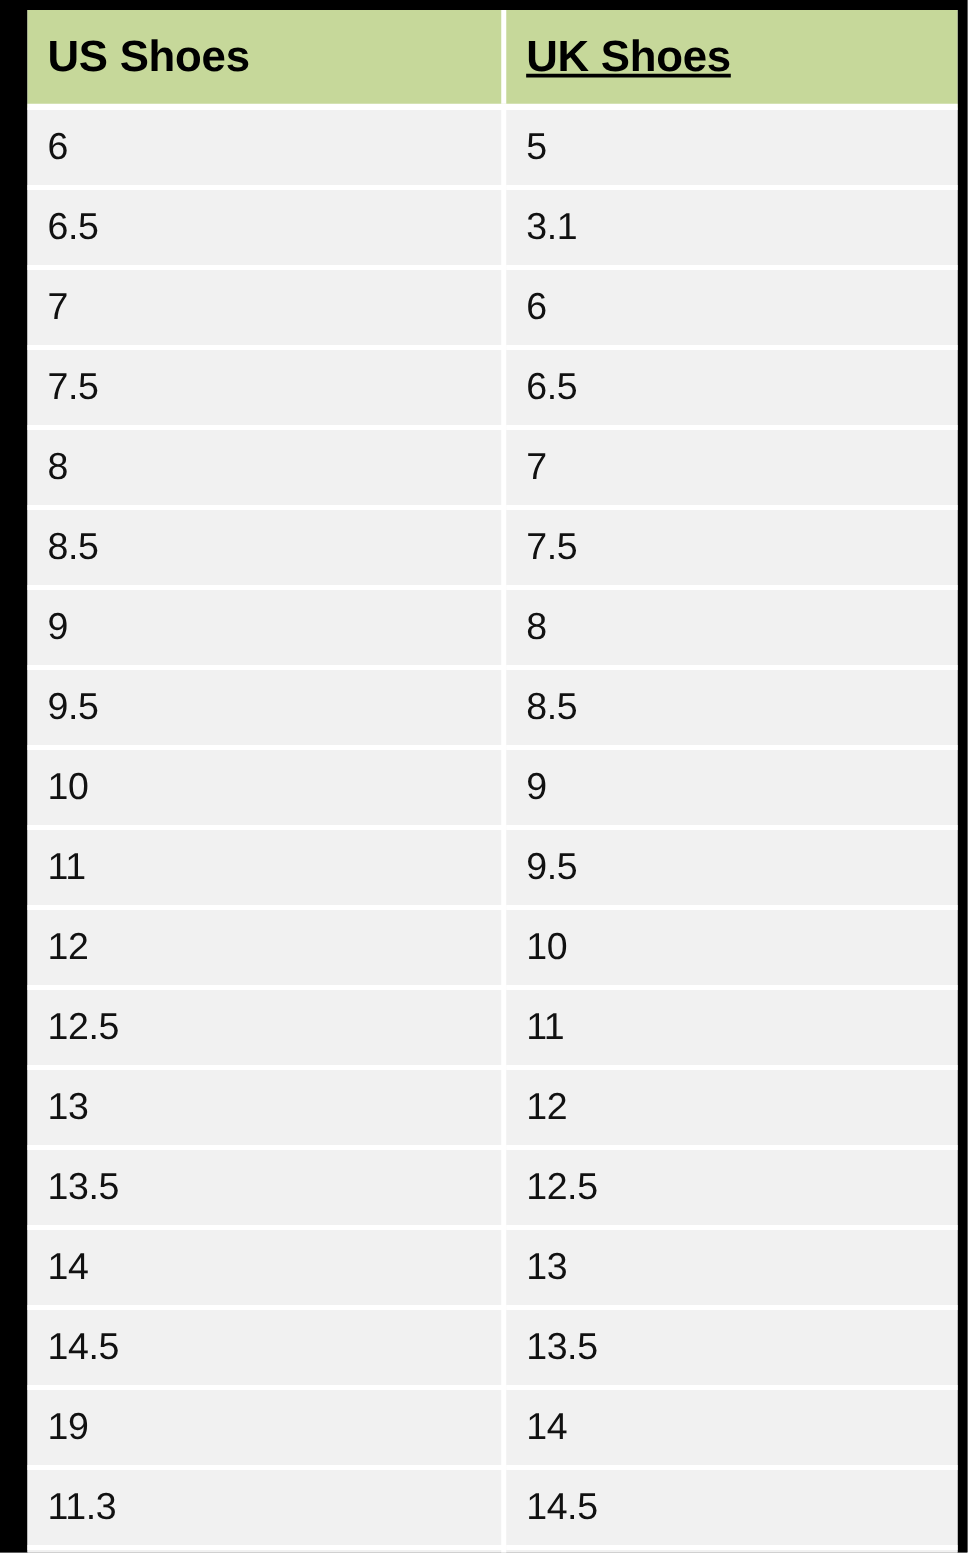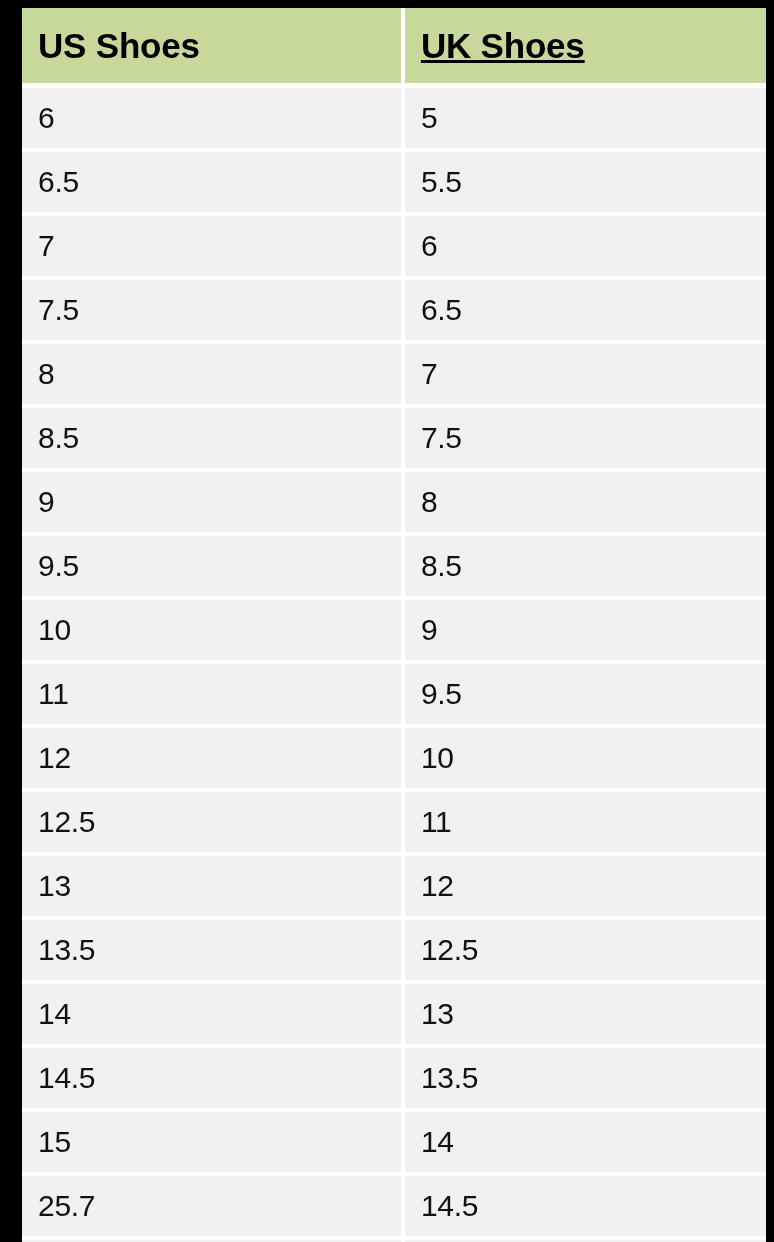--- a/index.html
+++ b/index.html
@@ -95,21 +95,21 @@
         <th>UK Shoes</th>
       </tr>
     </thead>
     <tbody id="table-body">
         <tr>
           <td>6</td>
           <td>5</td>
         </tr>
         <tr>
           <td>6.5</td>
-          <td>5.5</td>
+          <td>3.1</td>
         </tr>
         <tr>
           <td>7</td>
           <td>6</td>
         </tr>
         <tr>
           <td>7.5</td>
           <td>6.5</td>
         </tr>
         <tr>
@@ -154,25 +154,25 @@
         </tr>
         <tr>
           <td>14</td>
           <td>13</td>
         </tr>
         <tr>
           <td>14.5</td>
           <td>13.5</td>
         </tr>
         <tr>
-          <td>15</td>
+          <td>19</td>
           <td>14</td>
         </tr>
         <tr>
-          <td>25.7</td>
+          <td>11.3</td>
           <td>14.5</td>
         </tr>
         <tr>
           <td>16</td>
           <td>15</td>
         </tr>
       </tbody>
   </table>
 </div>
 

